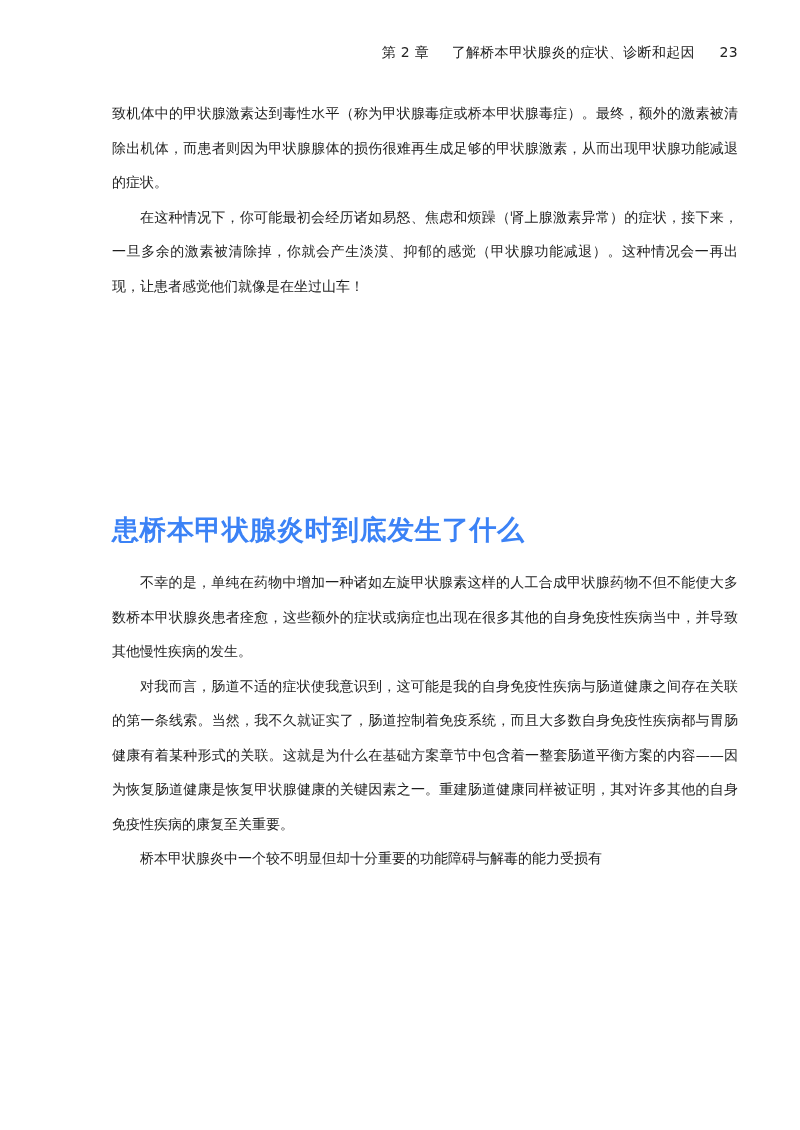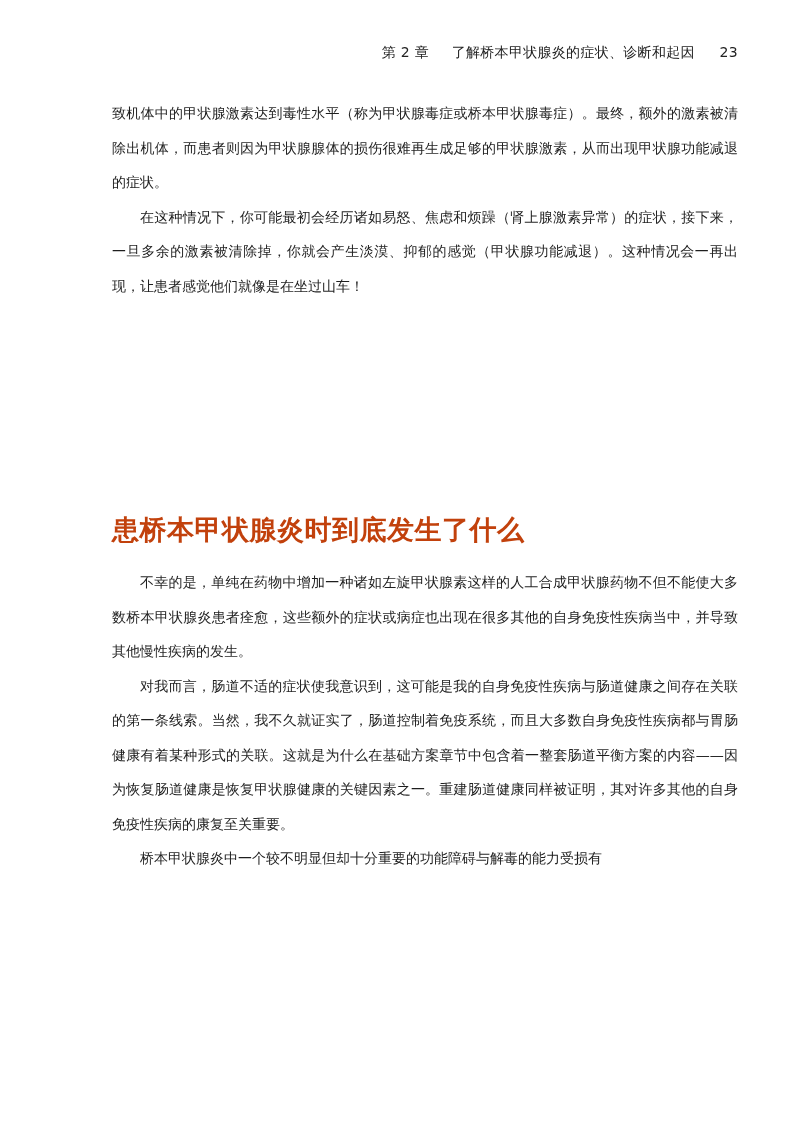--- a/index.html
+++ b/index.html
@@ -21,21 +21,21 @@
     }
     .para {
       margin: 0; font-size: 14px; line-height: 34.5px;
       text-align: justify; text-indent: 2em;
     }
     .para.cont { text-indent: 0; }
     .section-title {
       margin: 0; position: absolute; left: 112px; top: 512px;
       font-family: "DejaVu Sans", "Liberation Sans", sans-serif;
       font-size: 27px; font-weight: bold; letter-spacing: 0.5px;
-      color: #c2410c;
+      color: #3b82f6;
     }
     .body2 {
       position: absolute; left: 112px; top: 565px; width: 626px;
     }
   </style>
 </head>
 <body>
 
 <div class="running-header">
   <span class="chap">第 2 章</span>

